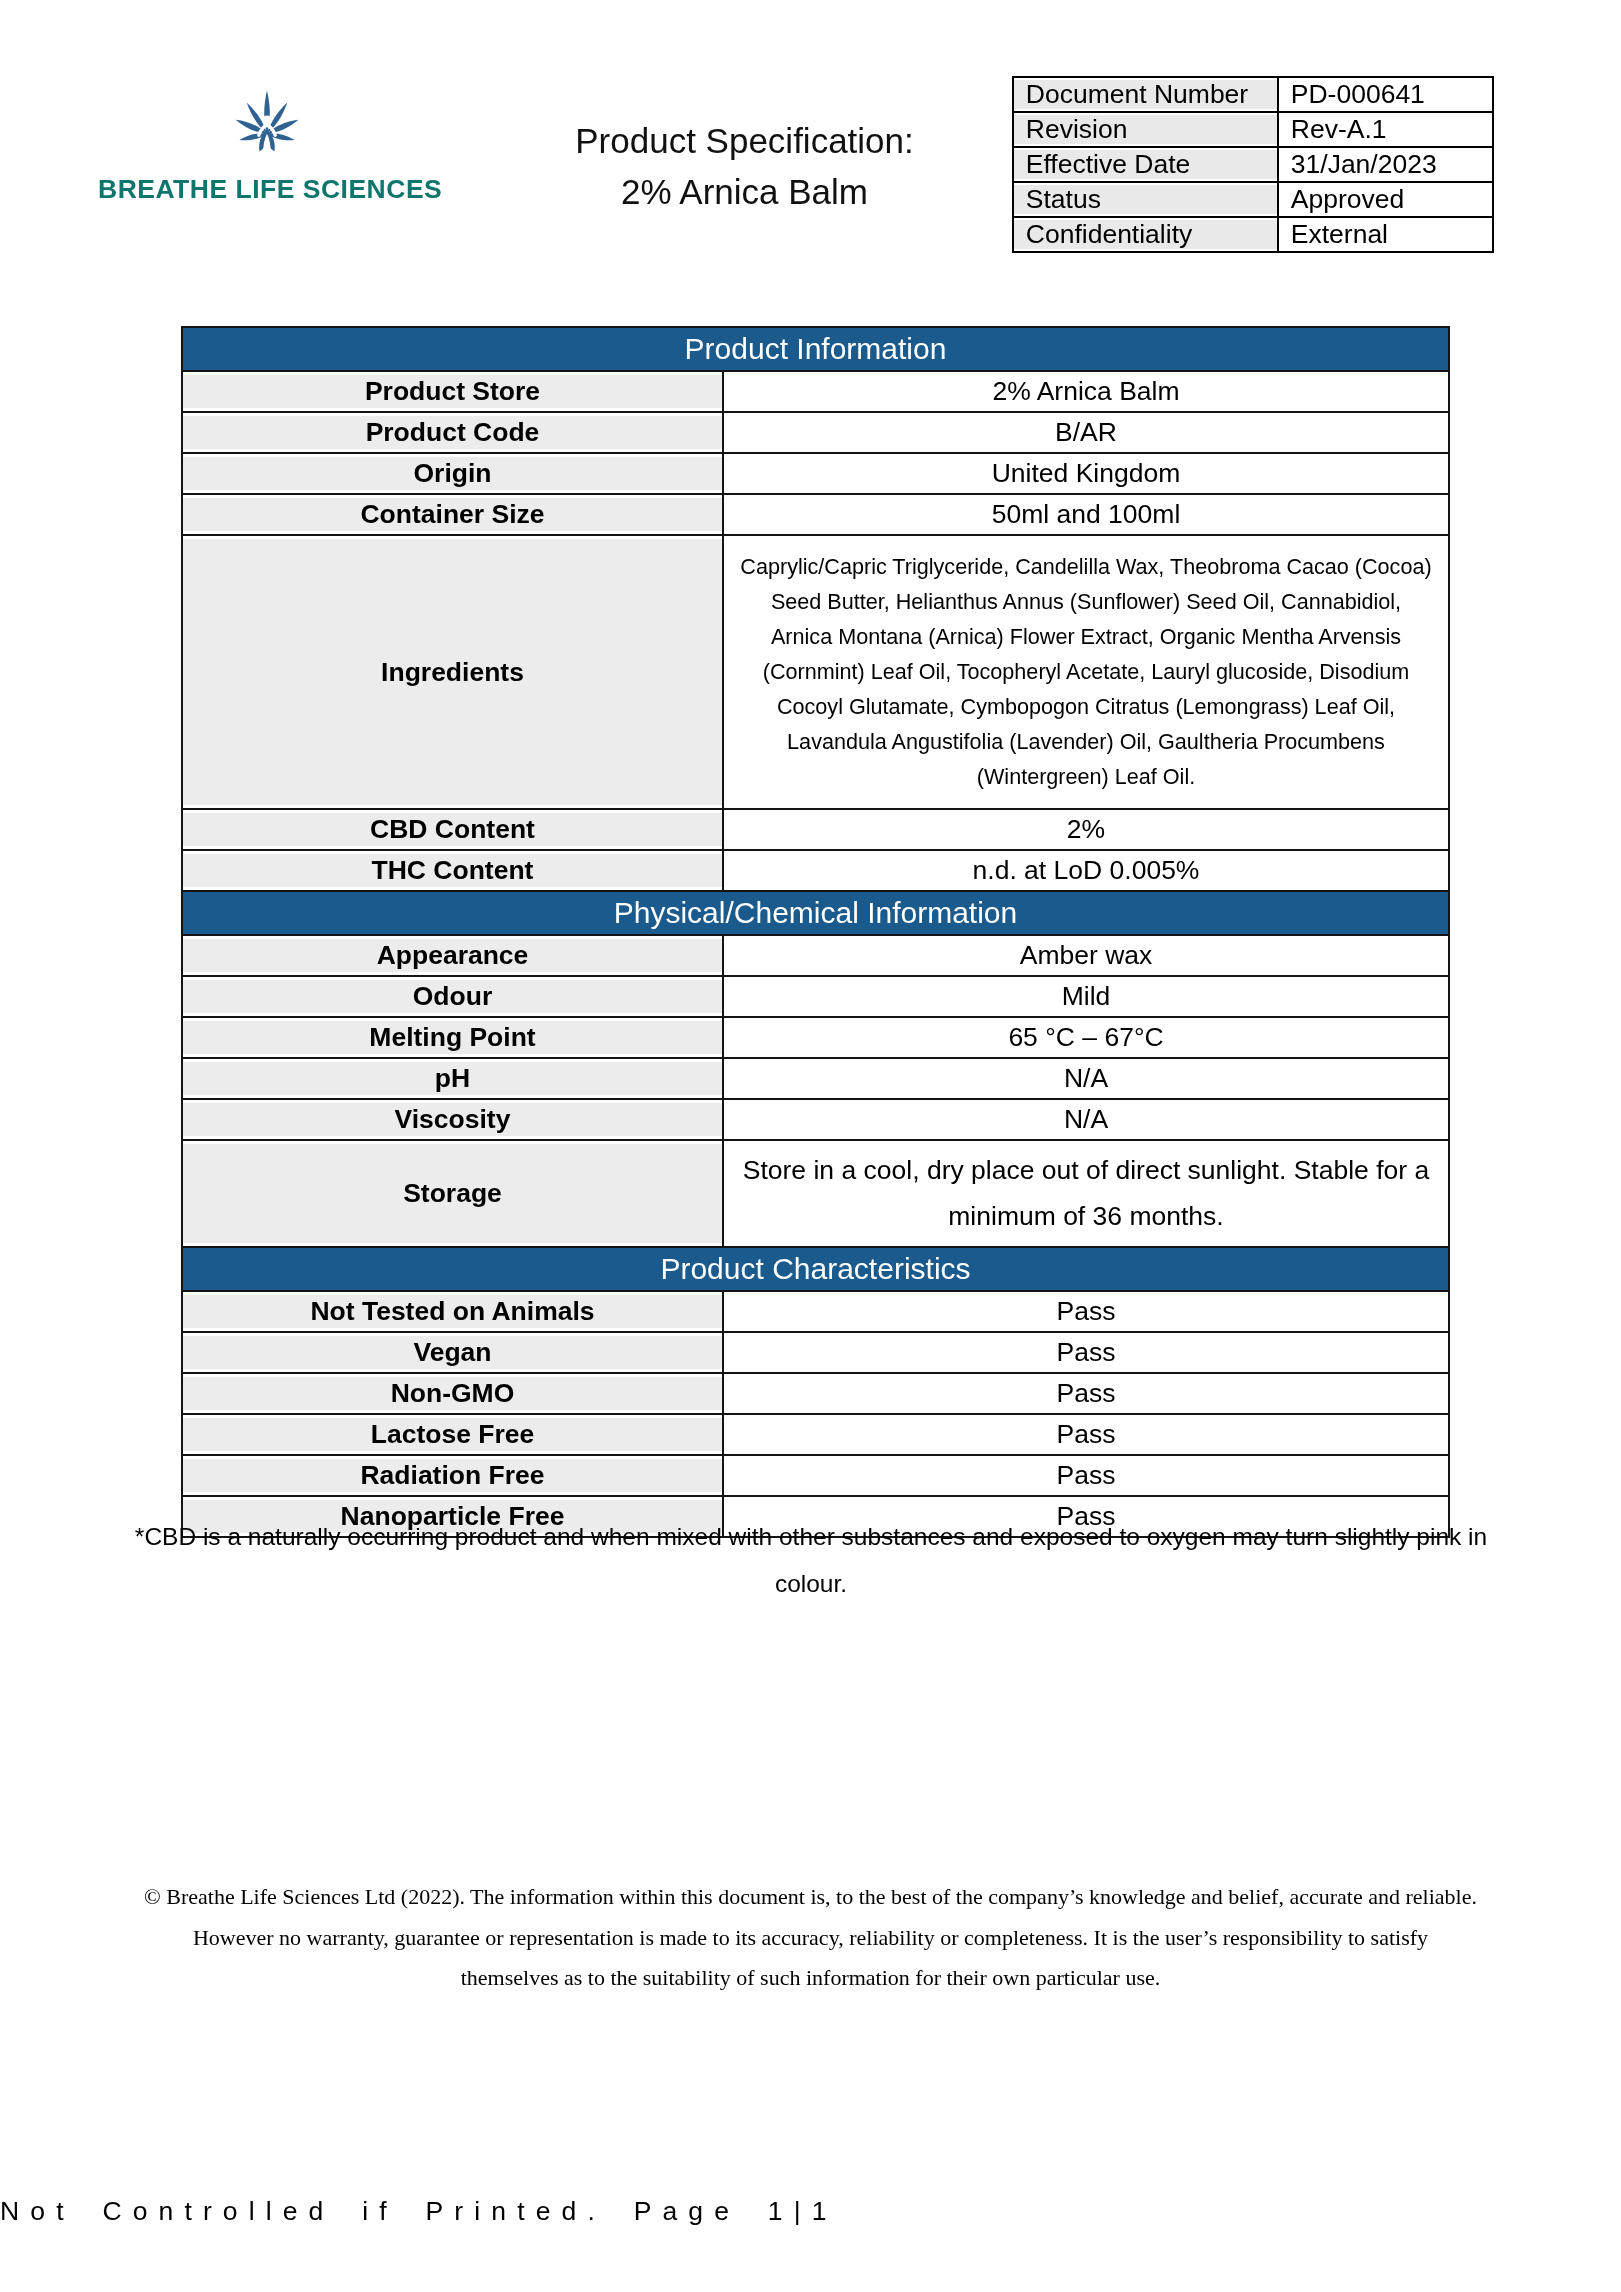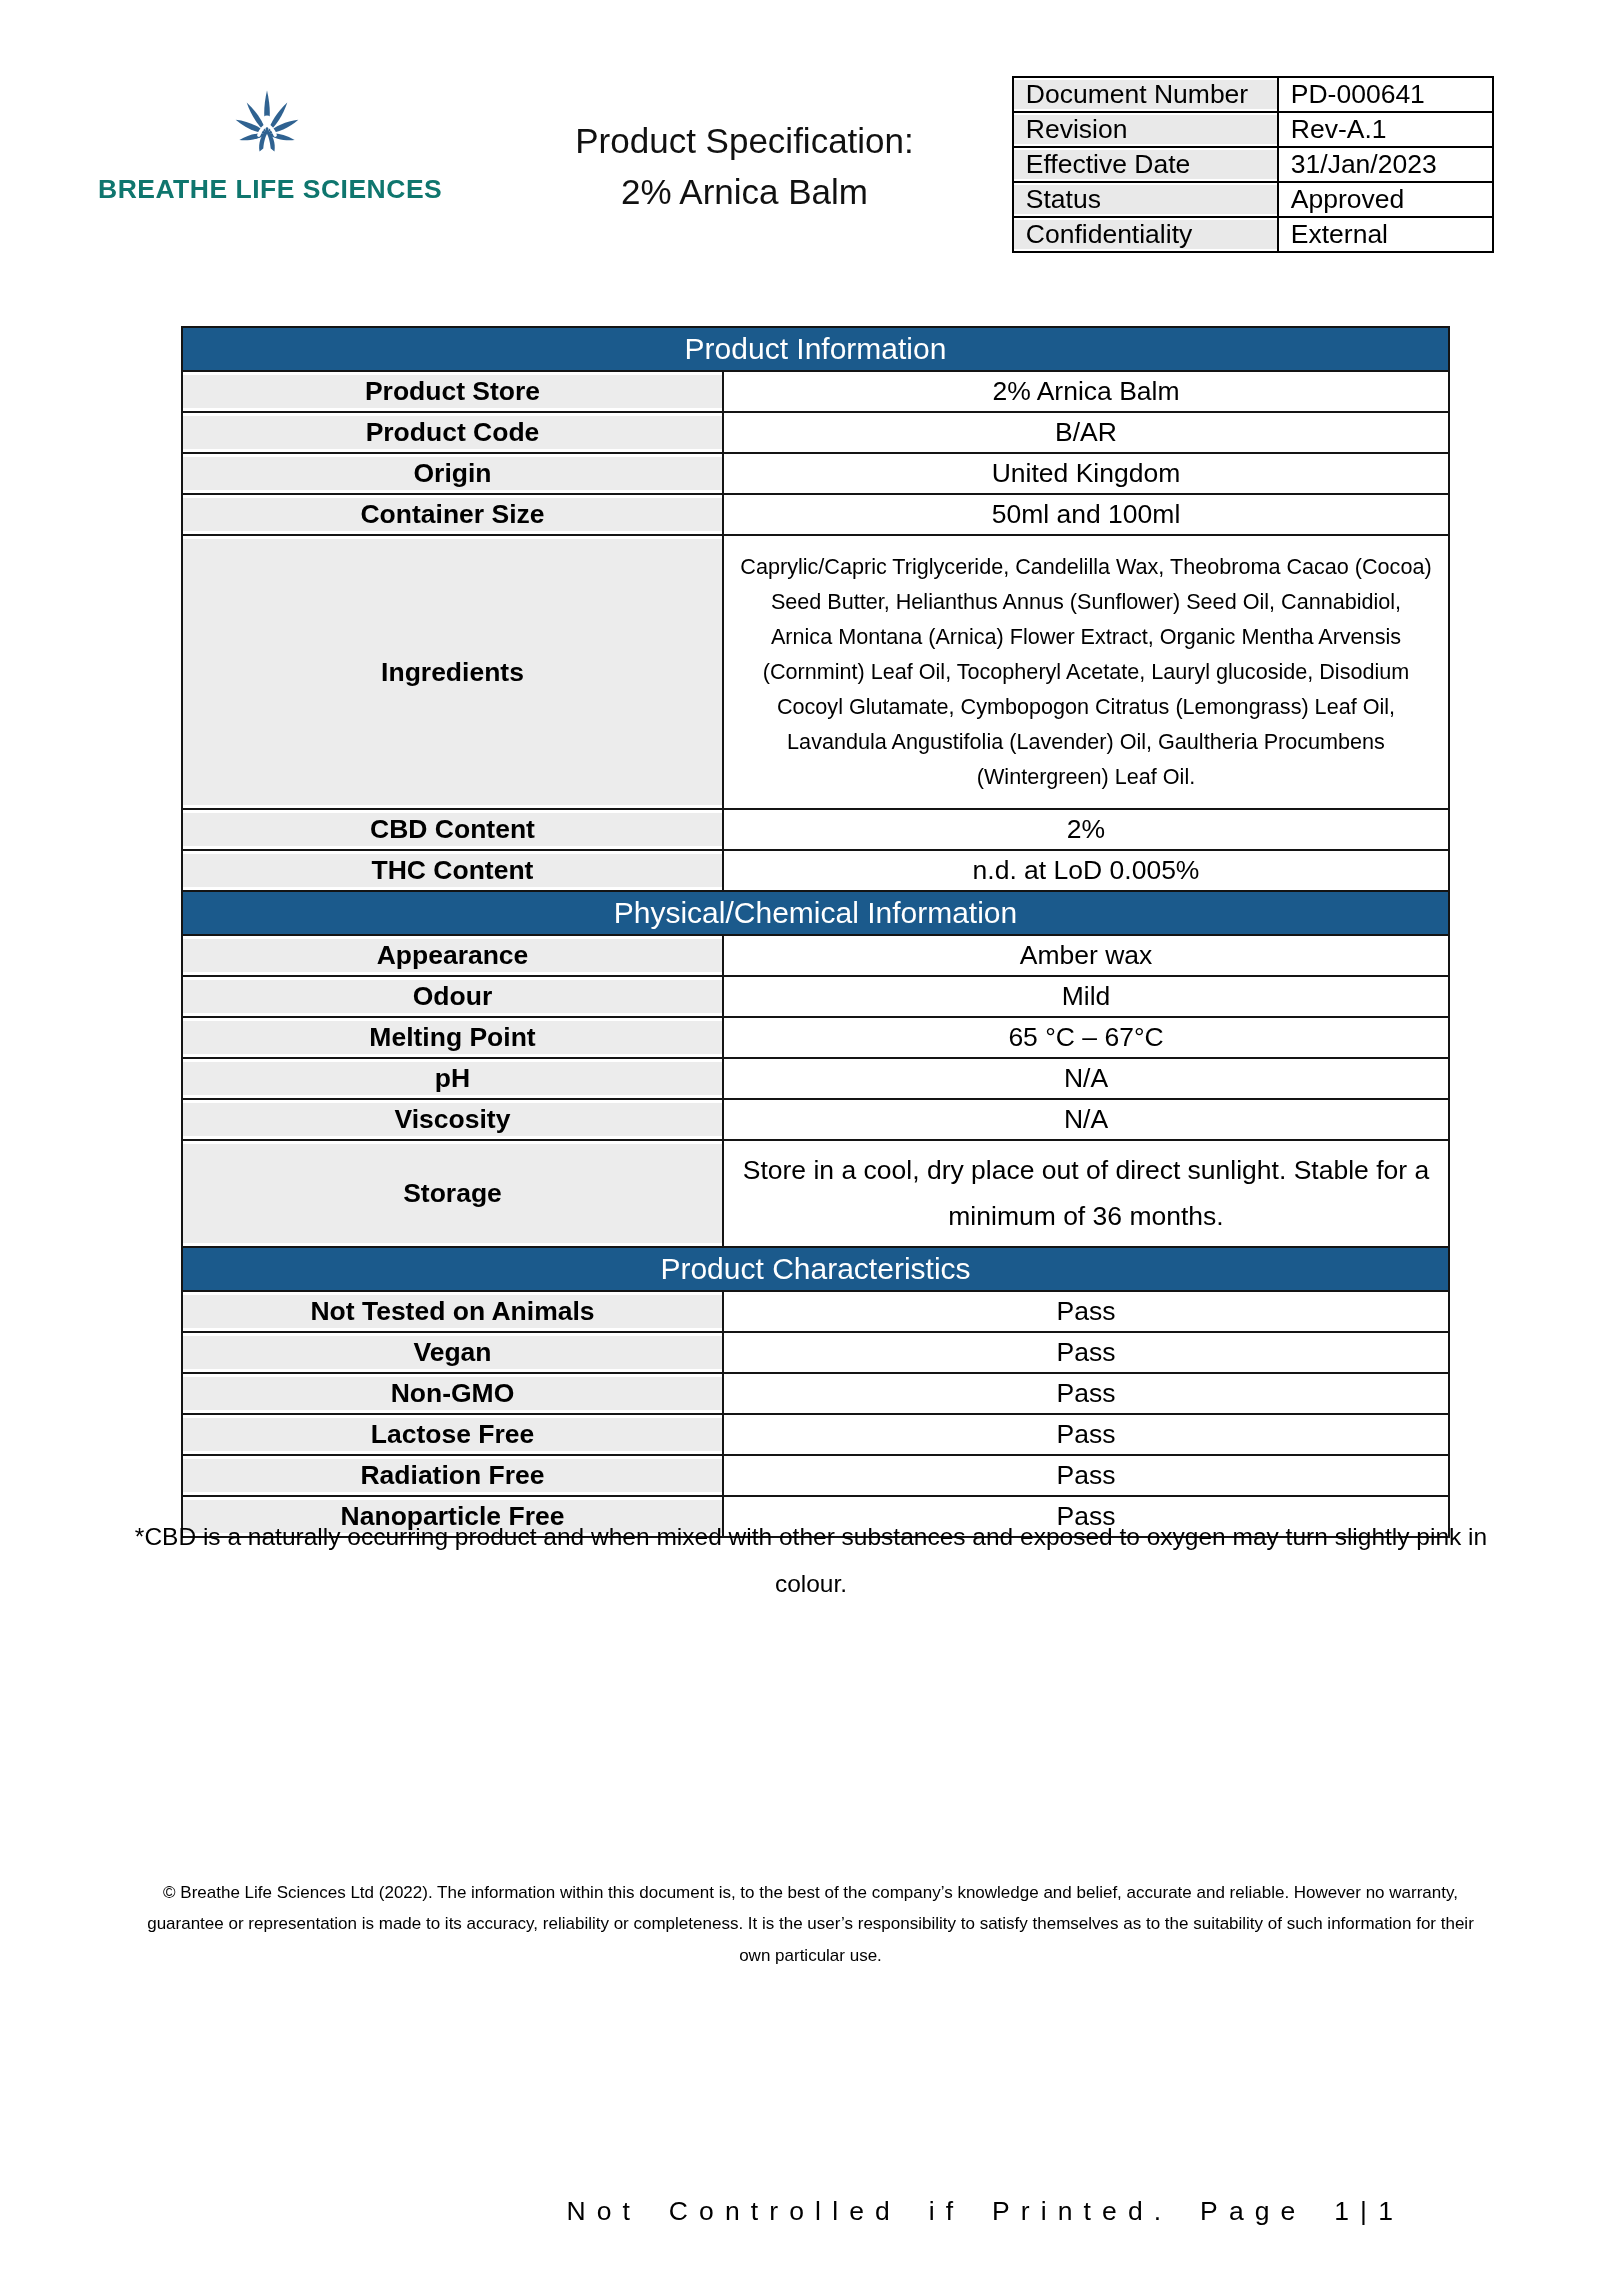--- a/index.html
+++ b/index.html
@@ -33,23 +33,23 @@
   table.spec td.band { background:#1B5A8C; color:#fff; font-weight:400;
     font-size:30px; height:44px; border-top:2.9px solid #141414; border-bottom:2.9px solid #141414; }
   table.spec td.small { font-size:21.6px; line-height:1.62; padding:13.7px 15.7px; text-align:center; }
   table.spec td.tall { height:86px; line-height:1.75; padding:5.9px 13.7px;border-radius:9px; }
   col.c-label { width:541px; }
 
   
   .cbd-note { position:absolute; left:115px; top:1514px; width:1392px;
     text-align:center; font-size:24.5px; line-height:1.9; }
   .copyright { position:absolute; left:144px; top:1877px; width:1333px;
-    text-align:center; font-size:17px; line-height:1.85; }
+    text-align:center; font-size:22px; line-height:1.85;font-family:Liberation Serif, serif; }
   .page-footer { position:absolute; left:0; top:2196px; width:1404px;
-    text-align:right; font-size:26.5px; letter-spacing:0.42em; word-spacing:0.35em; white-space:nowrap; }
+    font-size:26.5px; letter-spacing:0.42em; word-spacing:0.35em; white-space:nowrap; }
 </style>
 </head>
 <body>
 
 <div class="page">
 
   <div class="logo">
     <svg viewBox="0 0 120 110" aria-hidden="true">
       <g fill="#2F6291">
         <path d="M60 6 C55 28 55 46 60 64 C65 46 65 28 60 6 Z"></path>

